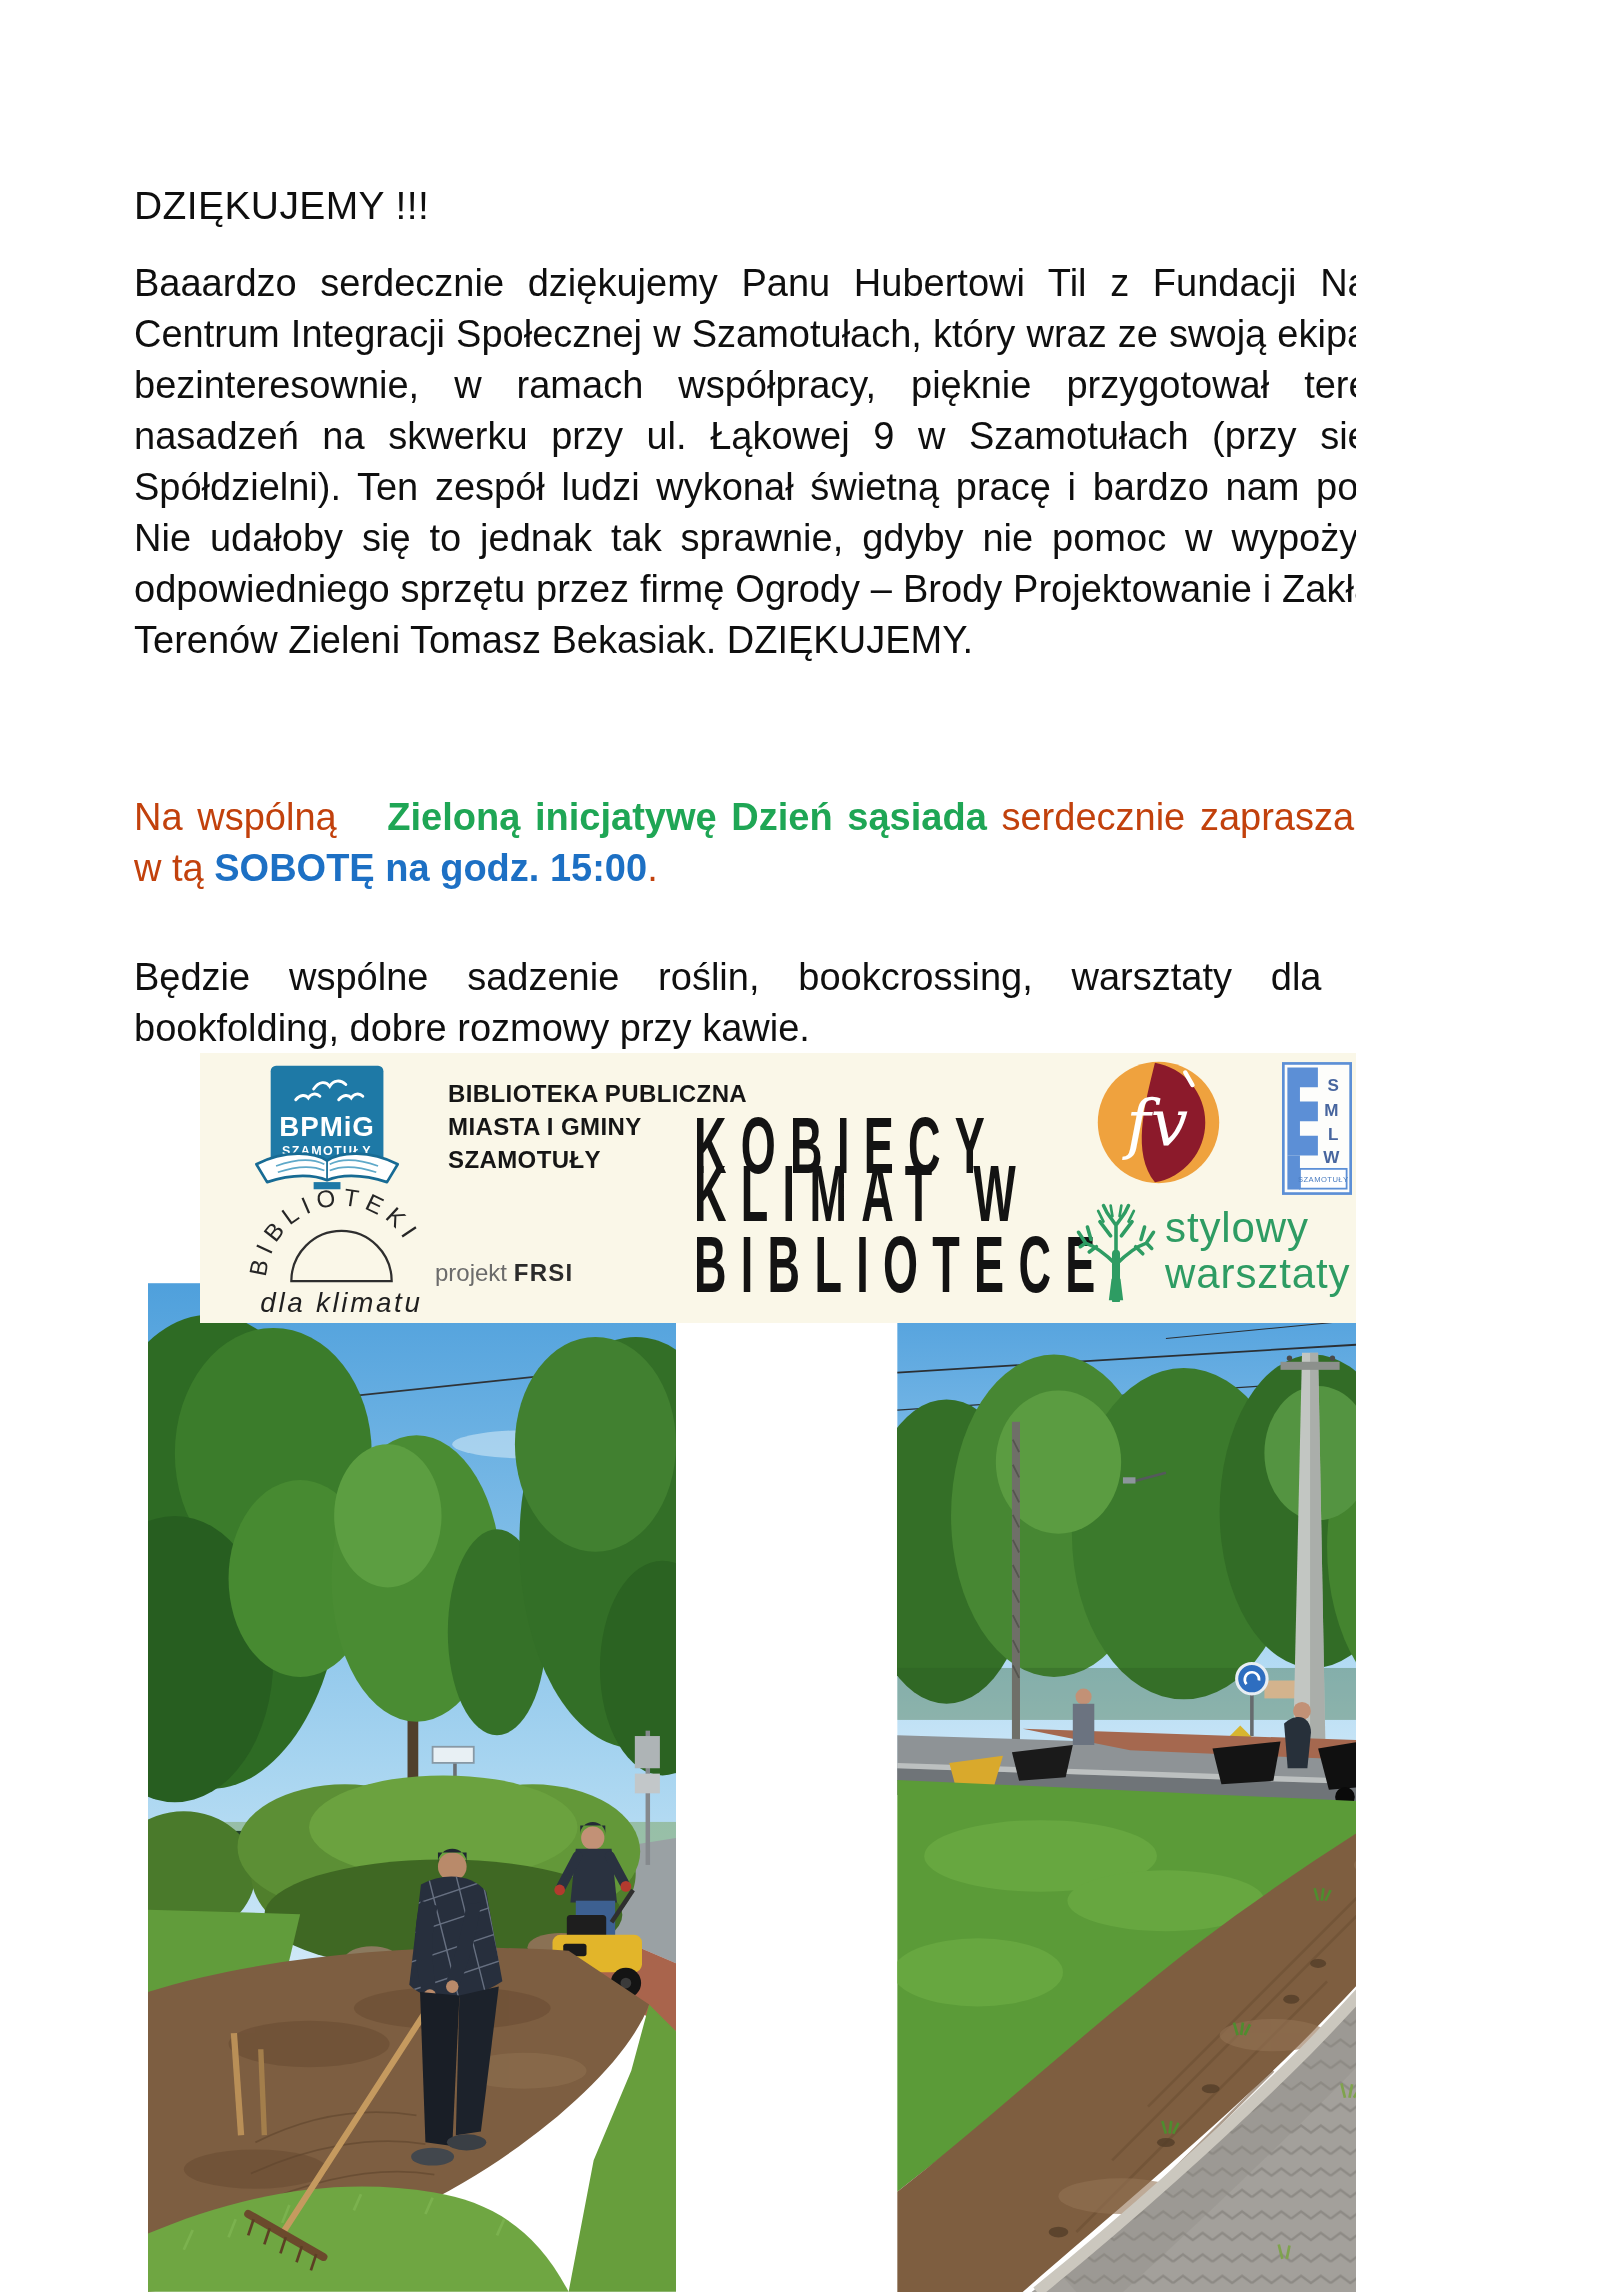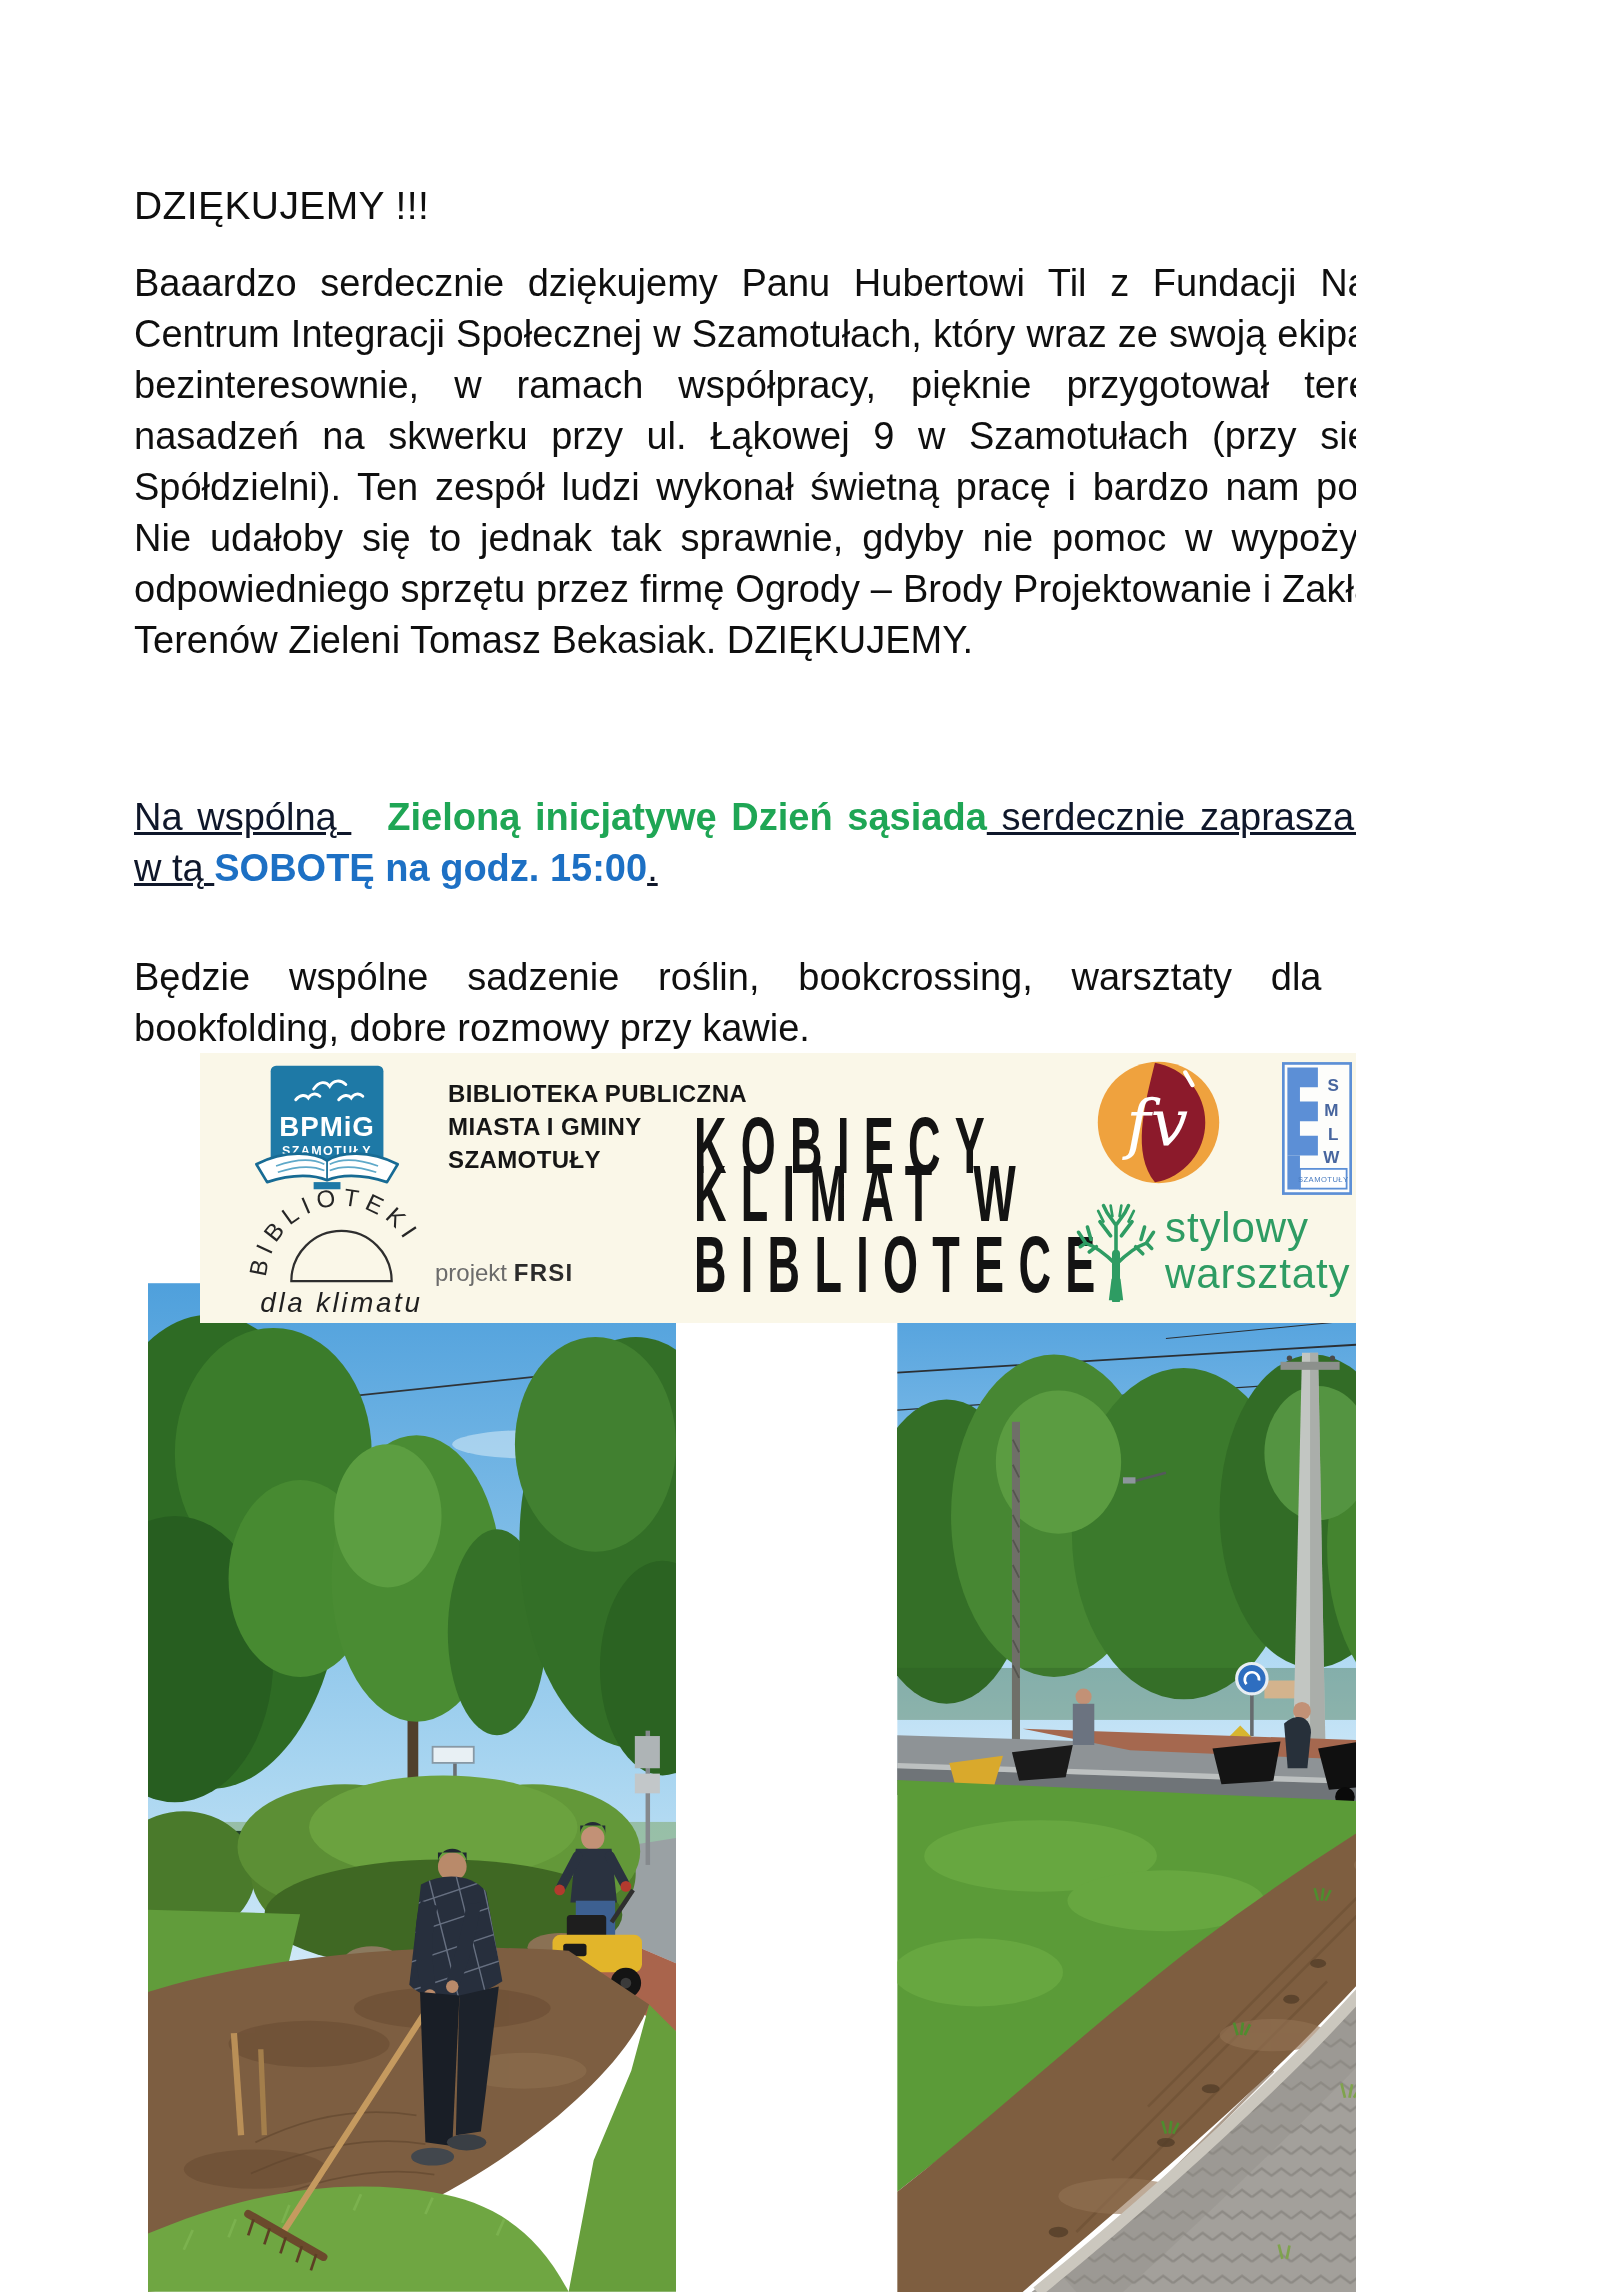--- a/index.html
+++ b/index.html
@@ -4,21 +4,21 @@
 <style>
   html,body{margin:0;padding:0;background:#ffffff;}
   #page{position:relative;width:1356px;height:2293px;background:#ffffff;overflow:hidden;
         font-family:"Liberation Sans",sans-serif;color:#0f0f0f;}
   
   .doc-title{position:absolute;left:134px;top:184px;font-size:39px;letter-spacing:0.4px;}
   .para{position:absolute;left:134px;width:1334px;font-size:38px;line-height:51px;text-align:justify;}
   #p1{top:258px;}
   #p2{top:792px;}
   #p3{top:952px;}
-  .seg-black{color:#0f172a;text-decoration:underline;}
+  .seg-black{color:#c2410c;}
   .seg-green{color:#1FA655;font-weight:bold;margin-left:36px;}
   .seg-blue{color:#1D70C4;font-weight:bold;}
   
   #banner{position:absolute;left:200px;top:1053px;width:1227px;height:270px;background:#FAF7E8;z-index:3;}
   #banner .abs{position:absolute;}
   .lib-name{left:248px;top:24px;font-size:24px;font-weight:bold;line-height:33px;color:#161616;letter-spacing:0.4px;}
   .kobiecy{left:494px;top:0;width:376px;height:100%;}
   .kline{position:absolute;left:0;white-space:nowrap;}
   .kline span{display:inline-block;font-size:45px;font-weight:700;letter-spacing:14.3px;
               transform:scaleY(1.75);transform-origin:0 0;color:#131313;}

